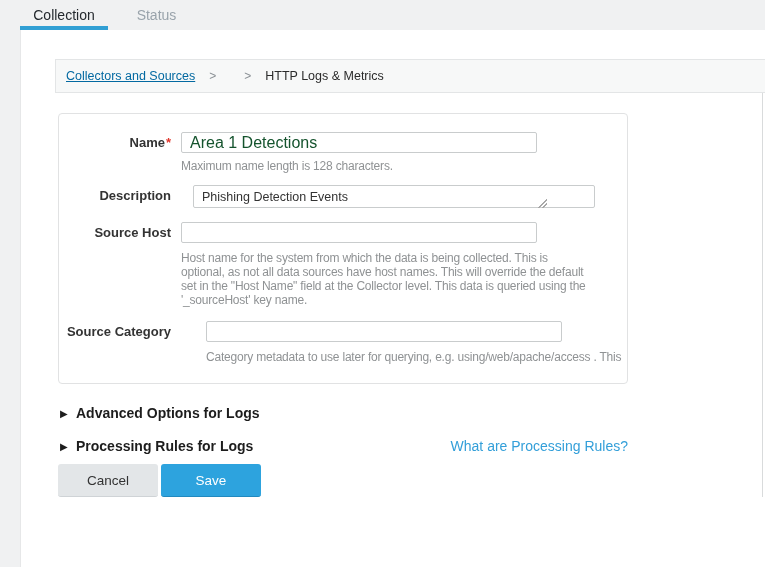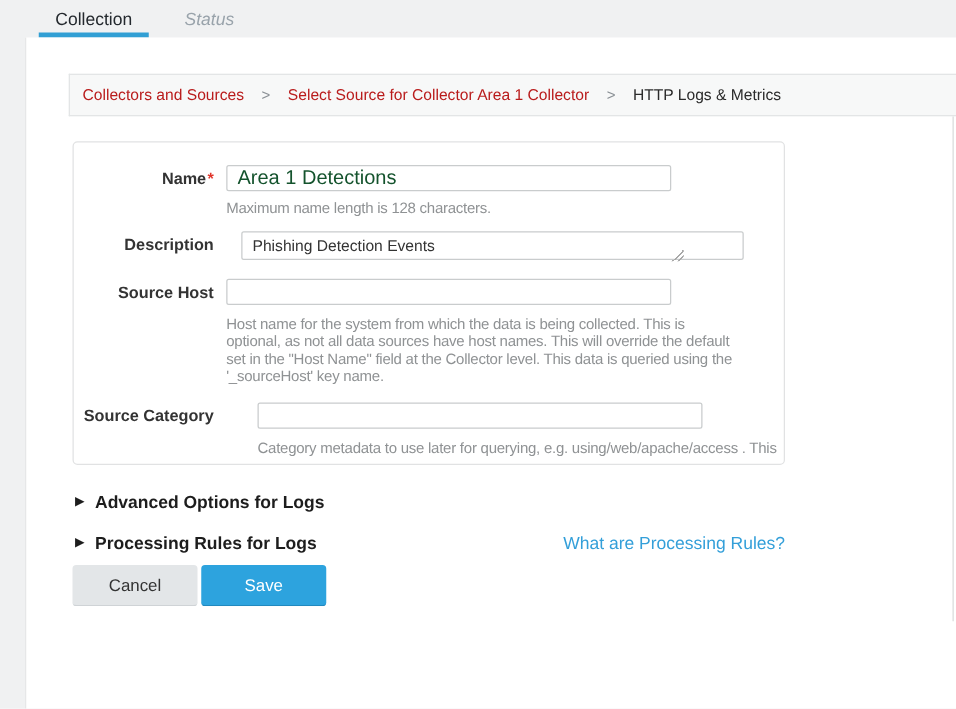--- a/index.html
+++ b/index.html
@@ -6,45 +6,45 @@
   html,body { width:765px; height:567px; }
   body {
     position:relative;
     background:#f0f1f2;
     font-family:"Liberation Sans","DejaVu Sans",sans-serif;
     color:#333;
     overflow:hidden;
   }
 
   
-  .tabs { position:absolute; left:0; top:0; width:765px; height:30px; display:flex; padding-left:31px; }
+  .tabs { position:absolute; left:0; top:0; width:765px; height:30px; display:flex; padding-left:20px; }
   .tab { position:relative; height:30px; display:flex; align-items:center; justify-content:center;
          font-size:14px; cursor:pointer; }
   .tab-collection { width:88px; color:#24292e; }
   .tab-collection::after { content:""; position:absolute; left:0; right:0; bottom:0; height:4px; background:#319fd4; }
-  .tab-status { width:71px; margin-left:13px; color:#99a3ab;font-style:italic; }
+  .tab-status { width:71px; margin-left:13px; color:#99a3ab; }
 
   
   .panel { position:absolute; left:20px; top:30px; right:0; bottom:0; background:#ffffff;
            border-left:1px solid #e6e7e8; }
   .panel-right-border { position:absolute; left:762px; top:93px; width:1px; height:404px; background:#d9dbdc; }
 
   
   .breadcrumb { position:absolute; left:55px; top:59px; right:0; height:34px;
                 background:#f7f8f8; border:1px solid #e3e5e6; border-right:none;
                 display:flex; align-items:center; padding-left:10px; font-size:12.5px; }
-  .crumb-link { color:#b91c1c; cursor:pointer; }
+  .crumb-link { color:#0369a1; text-decoration:underline; cursor:pointer; }
   .crumb-sep { color:#8a9095; margin:0 14px; font-size:12px; }
   .crumb-current { color:#2b2b2b; }
 
   
   .content { position:absolute; left:58px; top:113px; width:572px; }
 
   .card { width:570px; background:#fff; border:1px solid #e1e2e3; border-radius:4px;
-          padding:18px 0 6px 0; }
+          padding:18px 0 19px 0; }
   .form-row { display:flex; align-items:flex-start; }
   .row-name { margin-bottom:12px; }
   .row-description { margin-bottom:10px; }
   .row-host { margin-bottom:14px; }
   .row-category { margin-bottom:0;gap:25px; }
   .label-col { width:112px; flex:none; text-align:right; padding-top:3px;
                font-size:13px; font-weight:bold; color:#333; }
   .required { color:#e0352b; font-weight:bold; margin-left:1px; }
   .control-col { margin-left:10px; width:402px; }
   .text-input { width:356px; height:21px; border:1px solid #c9cccd; border-radius:2px;
@@ -86,21 +86,20 @@
   <div class="tab tab-collection">Collection</div>
   <div class="tab tab-status">Status</div>
 </div>
 
 <div class="panel"></div>
 <div class="panel-right-border"></div>
 
 <div class="breadcrumb">
   <span class="crumb-link">Collectors and Sources</span>
   <span class="crumb-sep">&gt;</span>
-  <span class="crumb-link">Select Source for Collector Area 1 Collector</span>
   <span class="crumb-sep">&gt;</span>
   <span class="crumb-current">HTTP Logs &amp; Metrics</span>
 </div>
 
 <div class="content">
 
   <div class="card">
 
     <div class="form-row row-name">
       <div class="label-col">

